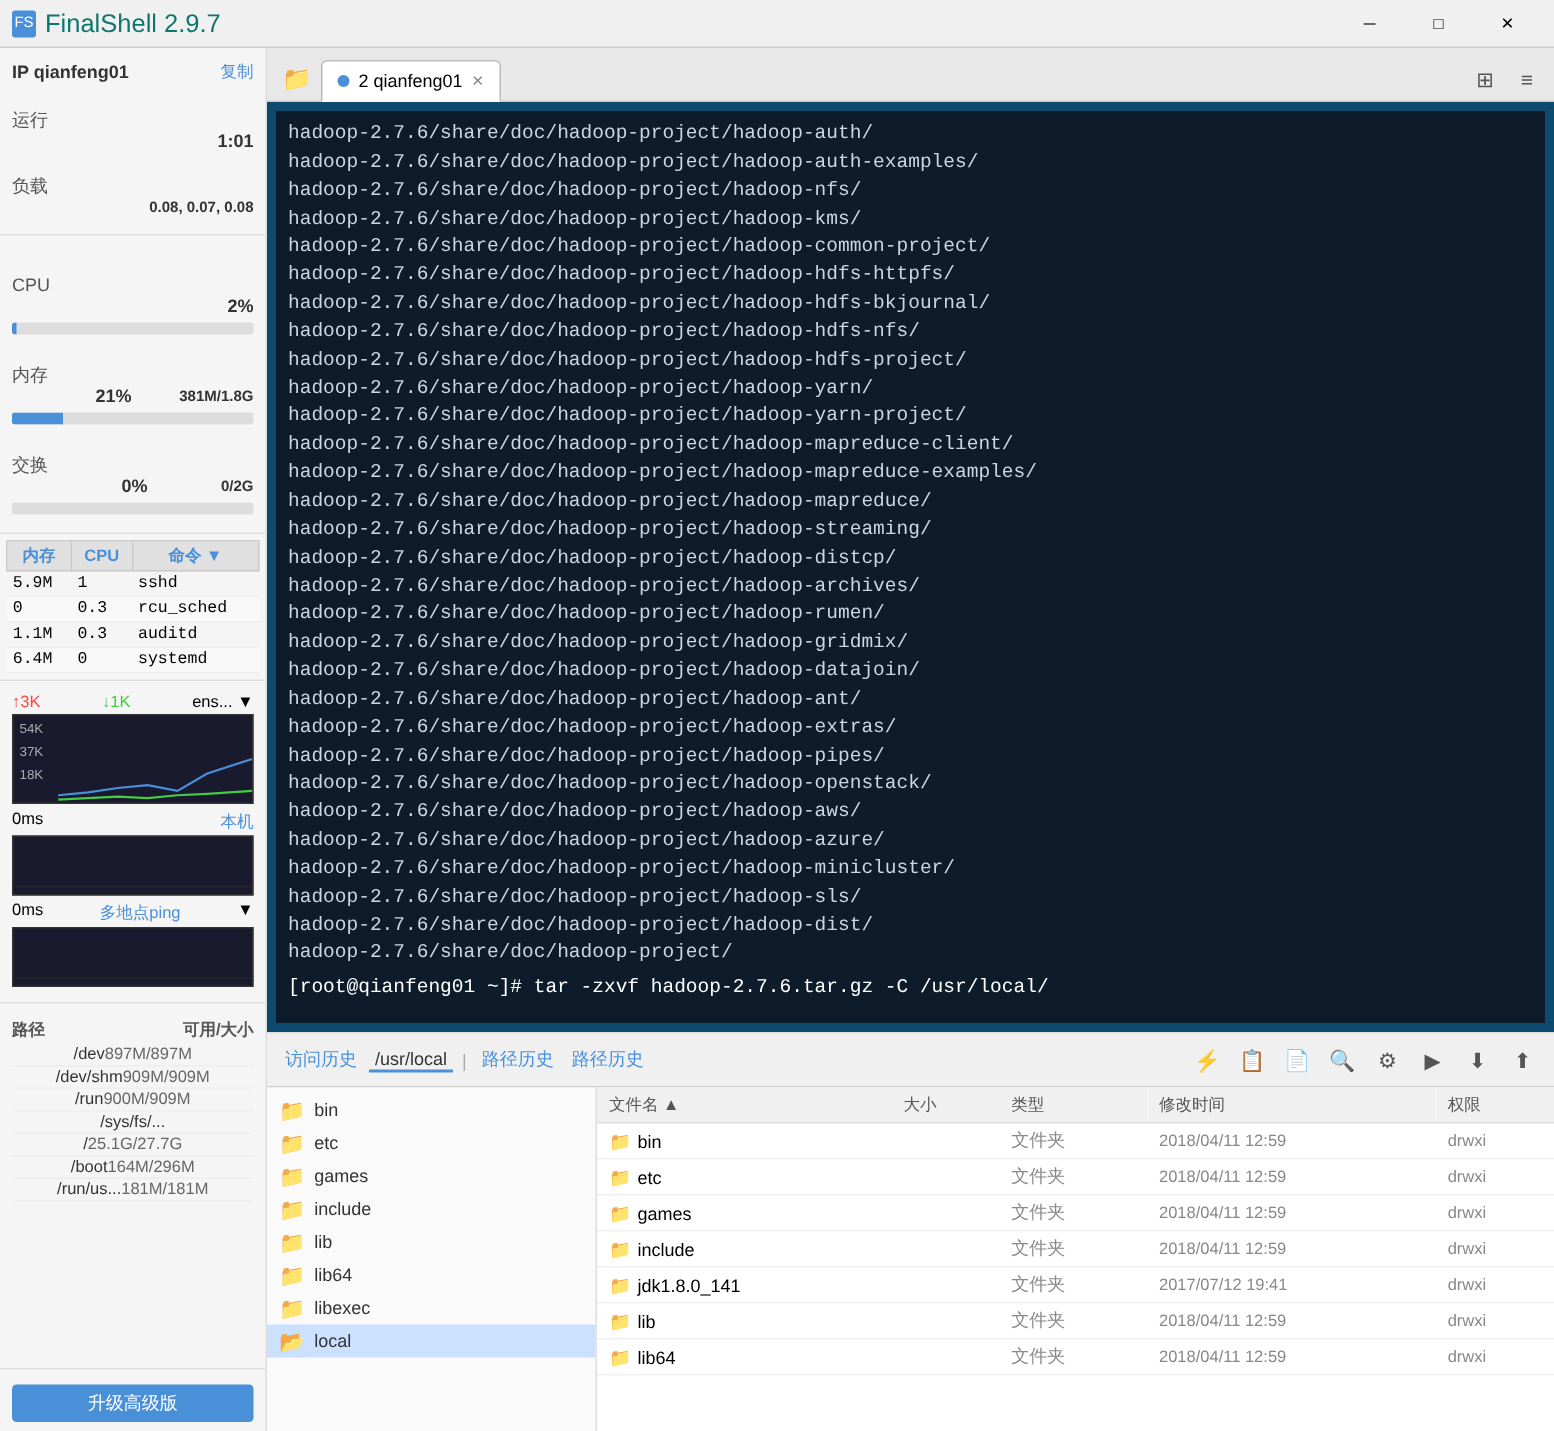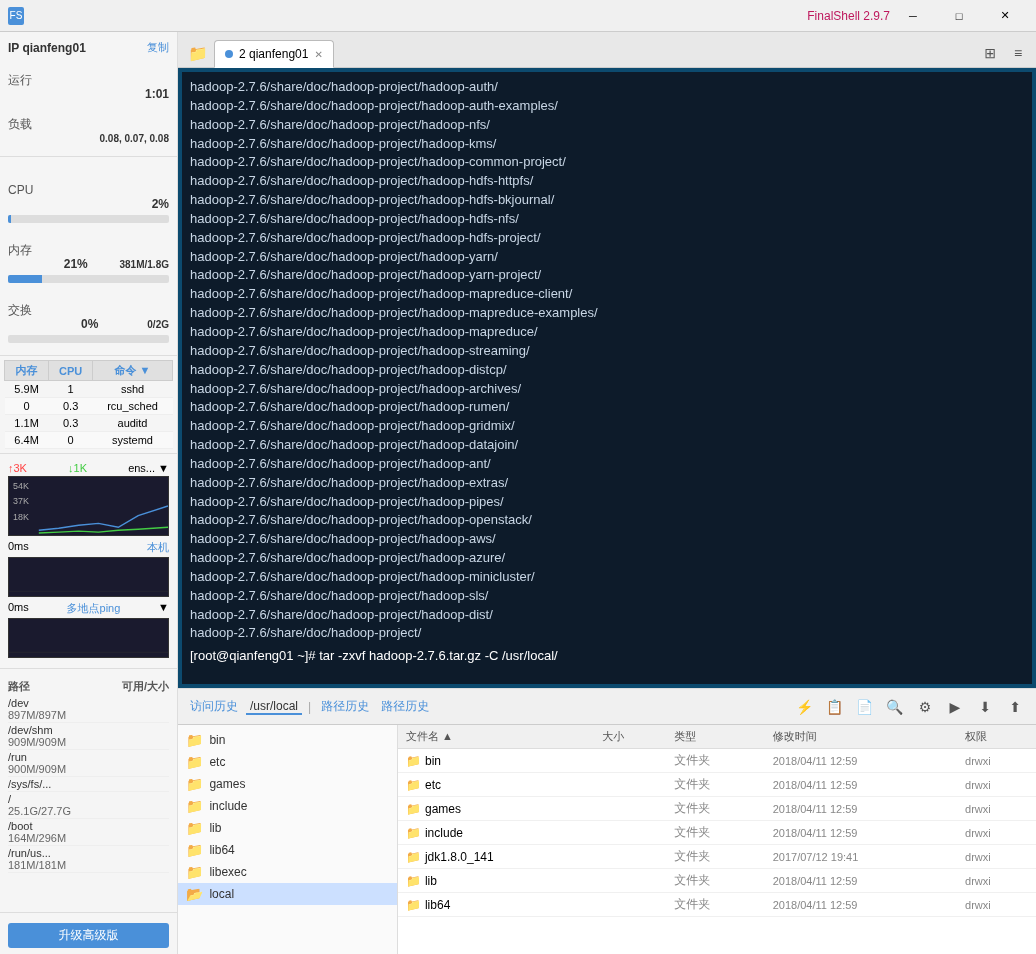--- a/index.html
+++ b/index.html
@@ -14,21 +14,21 @@
       padding: 0 8px;
       border-bottom: 1px solid #ccc;
     }
     #titlebar .app-icon {
       width: 16px; height: 18px; margin-right: 6px;
       background: #4a90d9;
       border-radius: 2px;
       display: inline-flex; align-items: center; justify-content: center;
       color: white; font-size: 10px; font-weight: normal;
     }
-    #titlebar .title { flex: 1; font-size: 12px; color: #be185d; text-align: right; }
+    #titlebar .title { flex: 1; font-size: 17px; color: #0f766e; }
     #titlebar .win-controls { display: flex; gap: 0; }
     #titlebar .win-btn {
       width: 46px; height: 32px; border: none; background: transparent;
       cursor: pointer; font-size: 11px; display: flex; align-items: center; justify-content: center;
     }
 
     
     #main { display: flex; height: calc(954px - 32px); }
 
     
@@ -46,31 +46,31 @@
     .divider { height: 1px; background: #ddd; margin: 4px 0; }
 
     
     .monitor-bar-container { margin: 2px 0; }
     .monitor-bar-wrap { background: #ddd; height: 8px; border-radius: 2px; overflow: hidden; }
     .monitor-bar-fill { height: 100%; background: #4a90d9; }
 
     
     .proc-table { width: 100%; border-collapse: collapse; font-size: 11px; }
     .proc-table th { background: #e0e0e0; padding: 2px 4px; text-align: center; border: 1px solid #ccc; color: #4a90d9; cursor: pointer; }
-    .proc-table td { padding: 2px 4px; border-bottom: 1px solid #eee; text-align: center; }
+    .proc-table td { padding: 2px 4px; border-bottom: 1px solid #eee; text-align: left; font-family: Liberation Mono, monospace; }
     .proc-table tr:nth-child(even) { background: #f9f9f9; }
 
     
     .net-section { padding: 4px 8px; font-size: 11px; }
     .net-row { display: flex; justify-content: space-between; }
     .net-graph { height: 60px; background: #1a1a2e; margin: 2px 0; position: relative; border: 1px solid #333; }
 
     
     .disk-section { padding: 4px 8px; font-size: 11px; overflow-y: auto; flex: 1; }
-    .disk-row { display: flex; justify-content: center; padding: 1px 0; border-bottom: 1px solid #eee; flex-direction: column; }
+    .disk-row { display: flex; justify-content: center; padding: 1px 0; border-bottom: 1px solid #eee; }
     .disk-path { color: #333; }
     .disk-size { color: #666; }
 
     .upgrade-btn {
       margin: 6px 8px; padding: 4px 8px; background: #4a90d9; color: white;
       border: none; border-radius: 3px; cursor: pointer; font-size: 12px; text-align: center;
     }
 
     
     #content { flex: 1; display: flex; flex-direction: column; background: #fff; }
@@ -93,22 +93,22 @@
     .tab .tab-dot { width: 8px; height: 8px; background: #4a90d9; border-radius: 50%; }
     .tab .tab-close { font-size: 10px; color: #888; cursor: pointer; }
     .tab-spacer { flex: 1; }
     .tab-grid-btn {
       width: 28px; height: 28px; border: none; background: transparent; cursor: pointer;
       font-size: 14px; color: #555;
     }
 
     
     #terminal {
-      flex: 1; background: #0d1b2a; color: #c8d6e5; font-family: Liberation Sans, sans-serif;
-      font-size: 13px; padding: 6px 8px; overflow-y: auto; border: 4px solid #0c4a6e;
+      flex: 1; background: #0d1b2a; color: #c8d6e5; font-family: Liberation Mono, monospace;
+      font-size: 13px; padding: 6px 8px; overflow-y: auto; border: 6px solid #0c4a6e;
       line-height: 1.45;
     }
     #terminal .cmd-line { color: #fff; margin-top: 4px; }
 
     
     #term-toolbar {
       height: 36px; background: #f0f0f0; border-top: 1px solid #ddd;
       display: flex; align-items: center; padding: 0 8px; gap: 4px; font-size: 12px;
     }
     .term-toolbar-link { color: #4a90d9; cursor: pointer; text-decoration: none; padding: 0 4px; }

